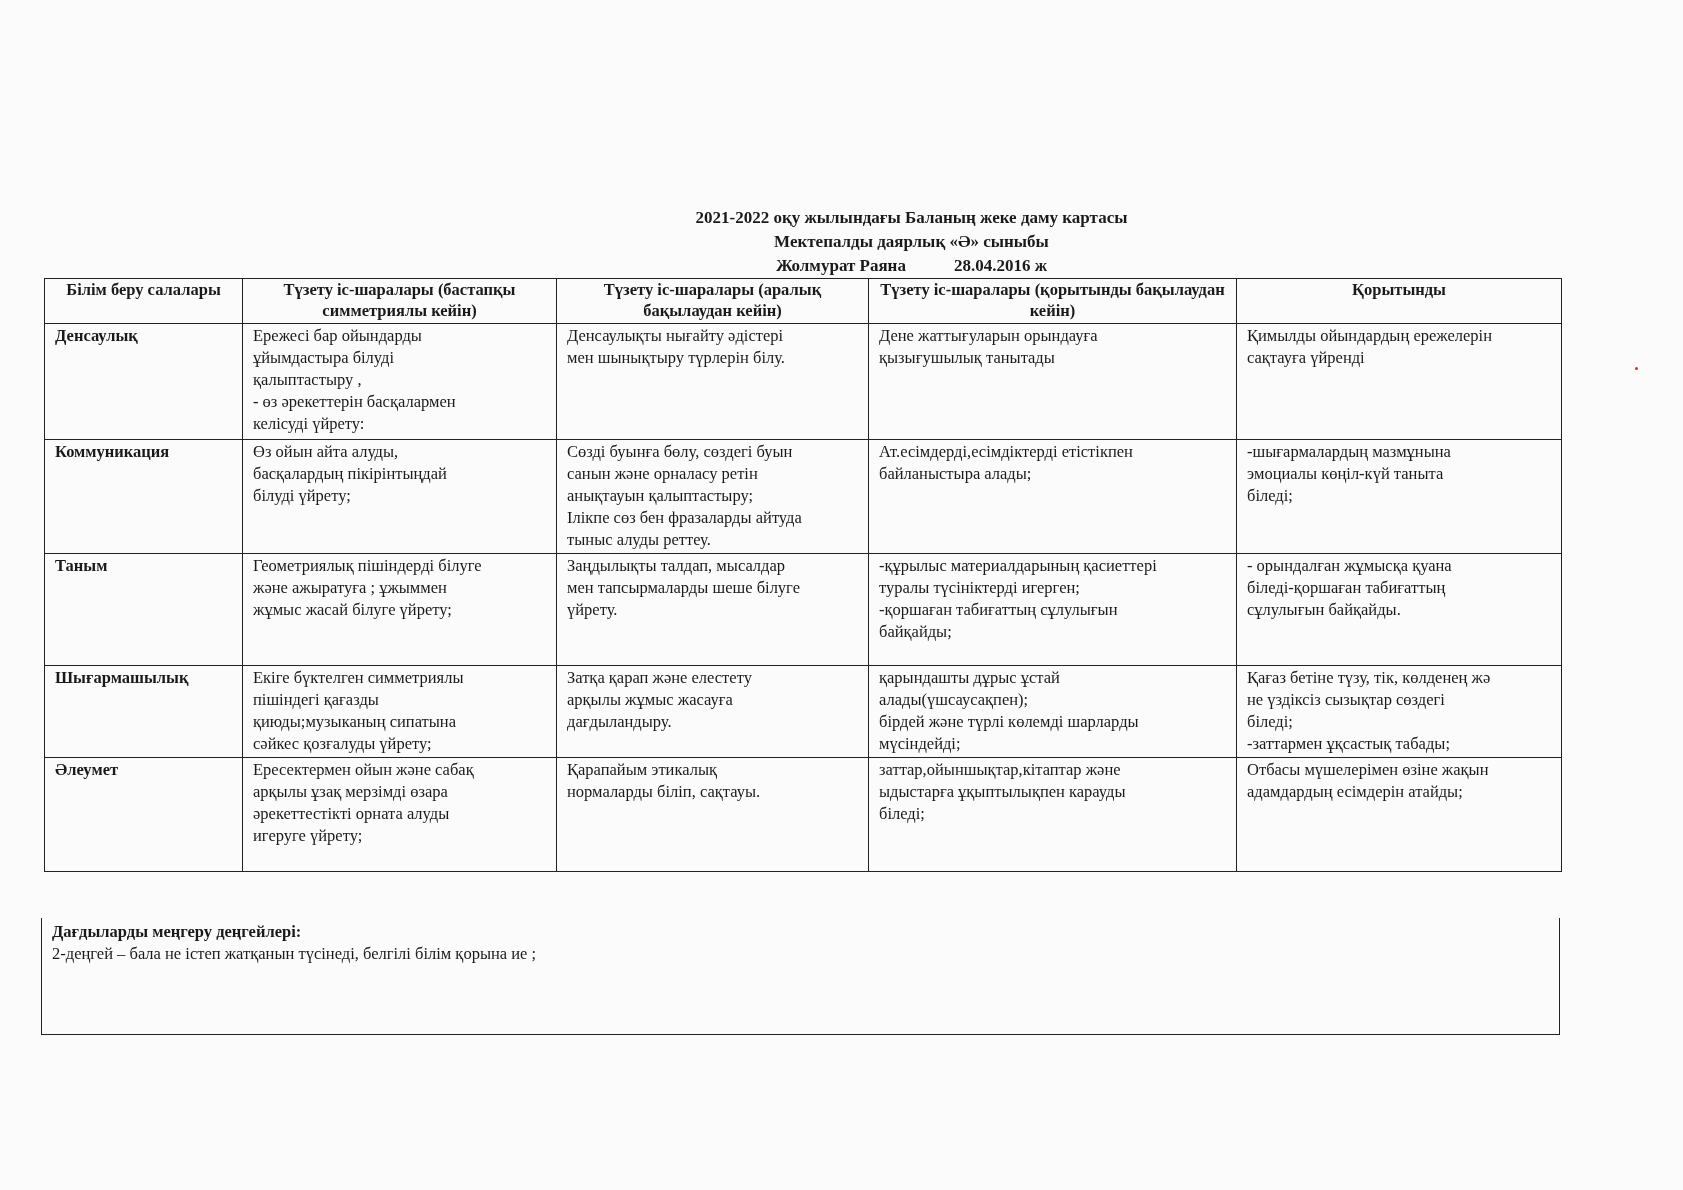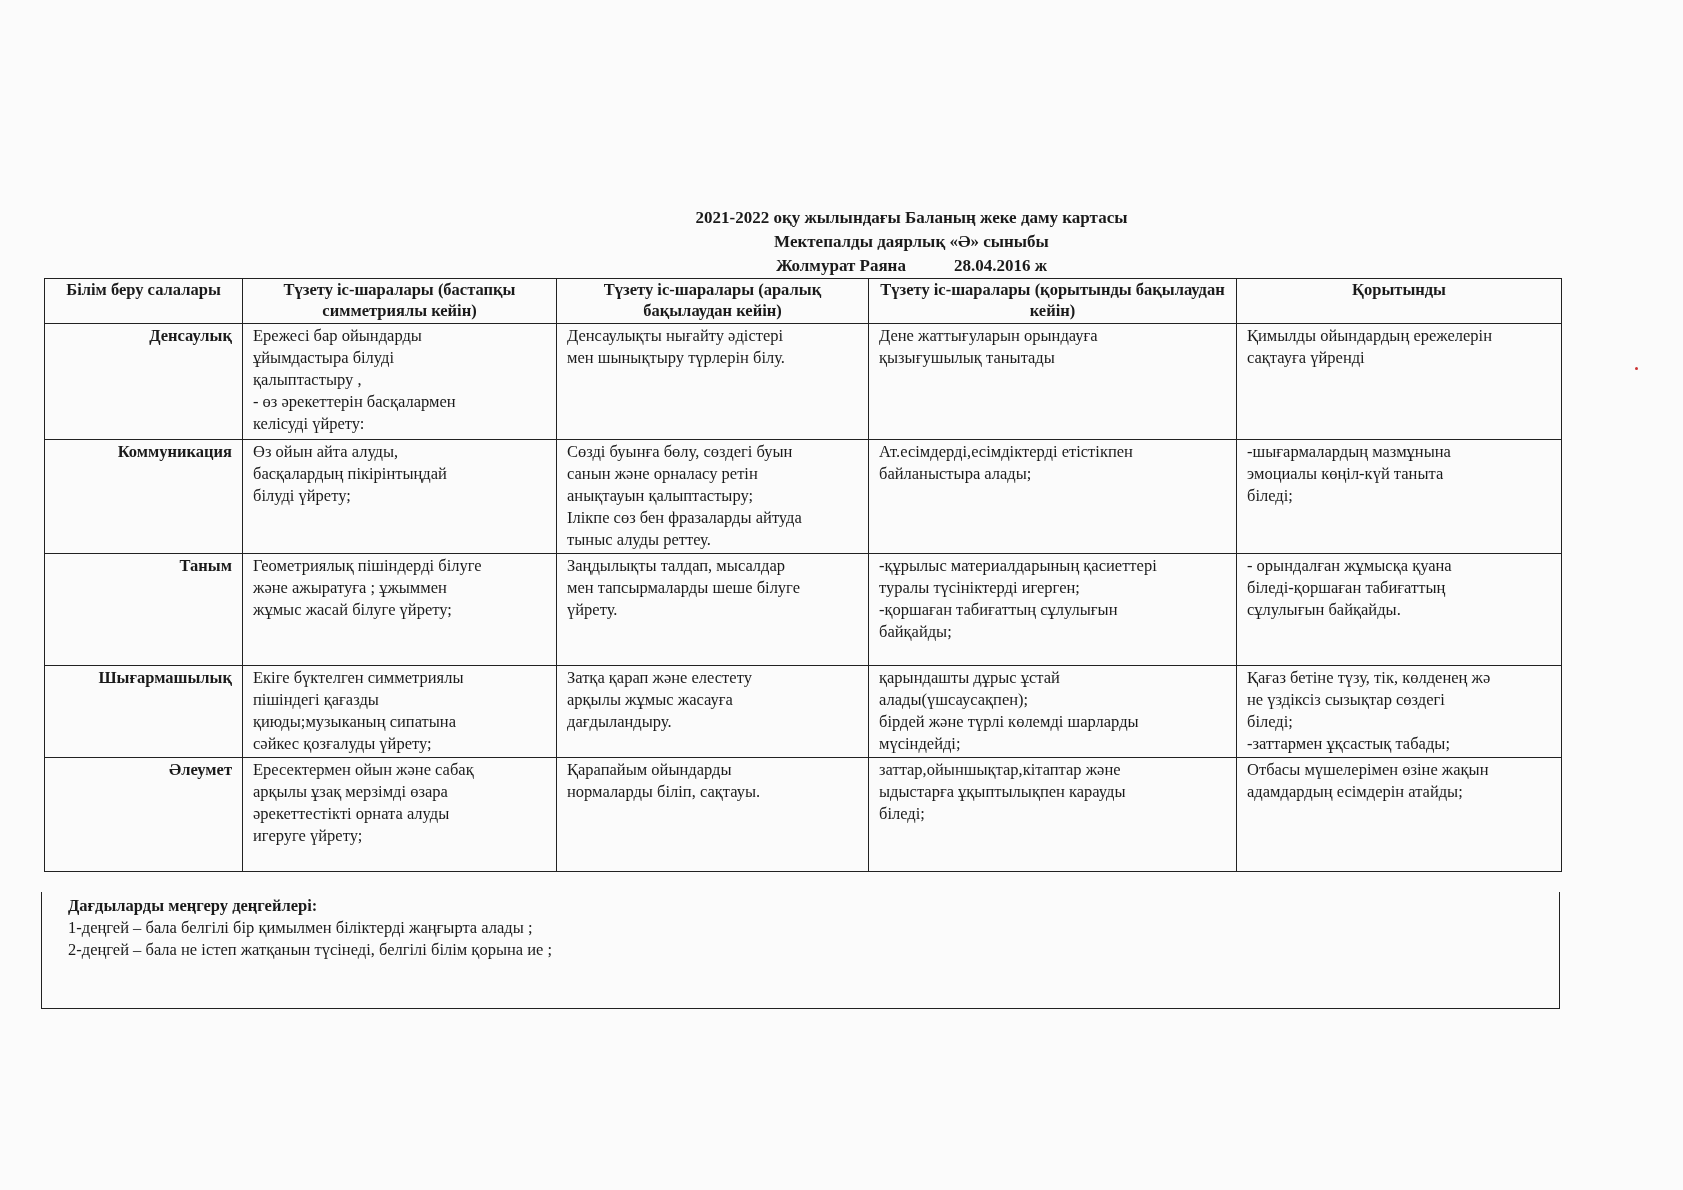--- a/index.html
+++ b/index.html
@@ -18,31 +18,31 @@
     .h3 .gap { display: inline-block; width: 48px; }
     table.main {
       position: absolute; left: 44px; top: 278px; width: 1517px;
       border-collapse: collapse; table-layout: fixed; font-size: 16.5px;
     }
     table.main td, table.main th {
       border: 1.5px solid #222; vertical-align: top;
       padding: 1px 10px 2px 10px; line-height: 22px;
     }
     table.main th { font-weight: bold; text-align: center; line-height: 21px; padding-top: 0; }
-    td.area { font-weight: bold; text-align: right; }
+    td.area { font-weight: bold; text-align: left; }
     td.cell { white-space: pre-line; }
     .r1 td { height: 112px; }
     .r2 td { height: 110px; margin-top: 15px; }
     .r3 td { height: 108px; }
     .r4 td { height: 83px; }
     .r5 td { height: 110px; }
     .footer {
-      position: absolute; left: 41px; top: 892px; width: 1519px; height: 117px;
+      position: absolute; left: 41px; top: 918px; width: 1519px; height: 117px;
       border: 1.5px solid #222; border-top: none; box-sizing: border-box;
-      padding: 3px 26px; font-size: 16.5px; line-height: 22px;
+      padding: 3px 10px; font-size: 16.5px; line-height: 22px;
     }
     .footer .ftitle { font-weight: bold; }
     .dot { position: absolute; width: 3px; height: 3px; background: #c33; border-radius: 50%; }
   </style>
 </head>
 <body>
 
 <div class="header h1">2021-2022 оқу жылындағы Баланың жеке даму картасы</div>
 <div class="header h2">Мектепалды даярлық  «Ә» сыныбы</div>
 <div class="header h3">
@@ -130,30 +130,29 @@
 не үздіксіз сызықтар сөздегі
 біледі;
 -заттармен ұқсастық табады;</td>
     </tr>
     <tr class="r5">
       <td class="area">Әлеумет</td>
       <td class="cell">Ересектермен ойын және сабақ
 арқылы ұзақ мерзімді өзара
 әрекеттестікті орната алуды
 игеруге үйрету;</td>
-      <td class="cell">Қарапайым ойындарды
+      <td class="cell">Қарапайым этикалық
 нормаларды біліп, сақтауы.</td>
       <td class="cell">заттар,ойыншықтар,кітаптар және
 ыдыстарға ұқыптылықпен карауды
 біледі;</td>
       <td class="cell">Отбасы мүшелерімен өзіне жақын
 адамдардың есімдерін атайды;</td>
     </tr>
   </tbody>
 </table>
 
 <div class="footer">
   <div class="ftitle">Дағдыларды меңгеру деңгейлері:</div>
-  <div>1-деңгей – бала белгілі бір қимылмен біліктерді жаңғырта алады ;</div>
   <div>2-деңгей – бала не істеп жатқанын түсінеді, белгілі білім қорына ие ;</div>
 </div>
 
 <div class="dot" style="left:1635px; top:367px;"></div>
 
 </body></html>

